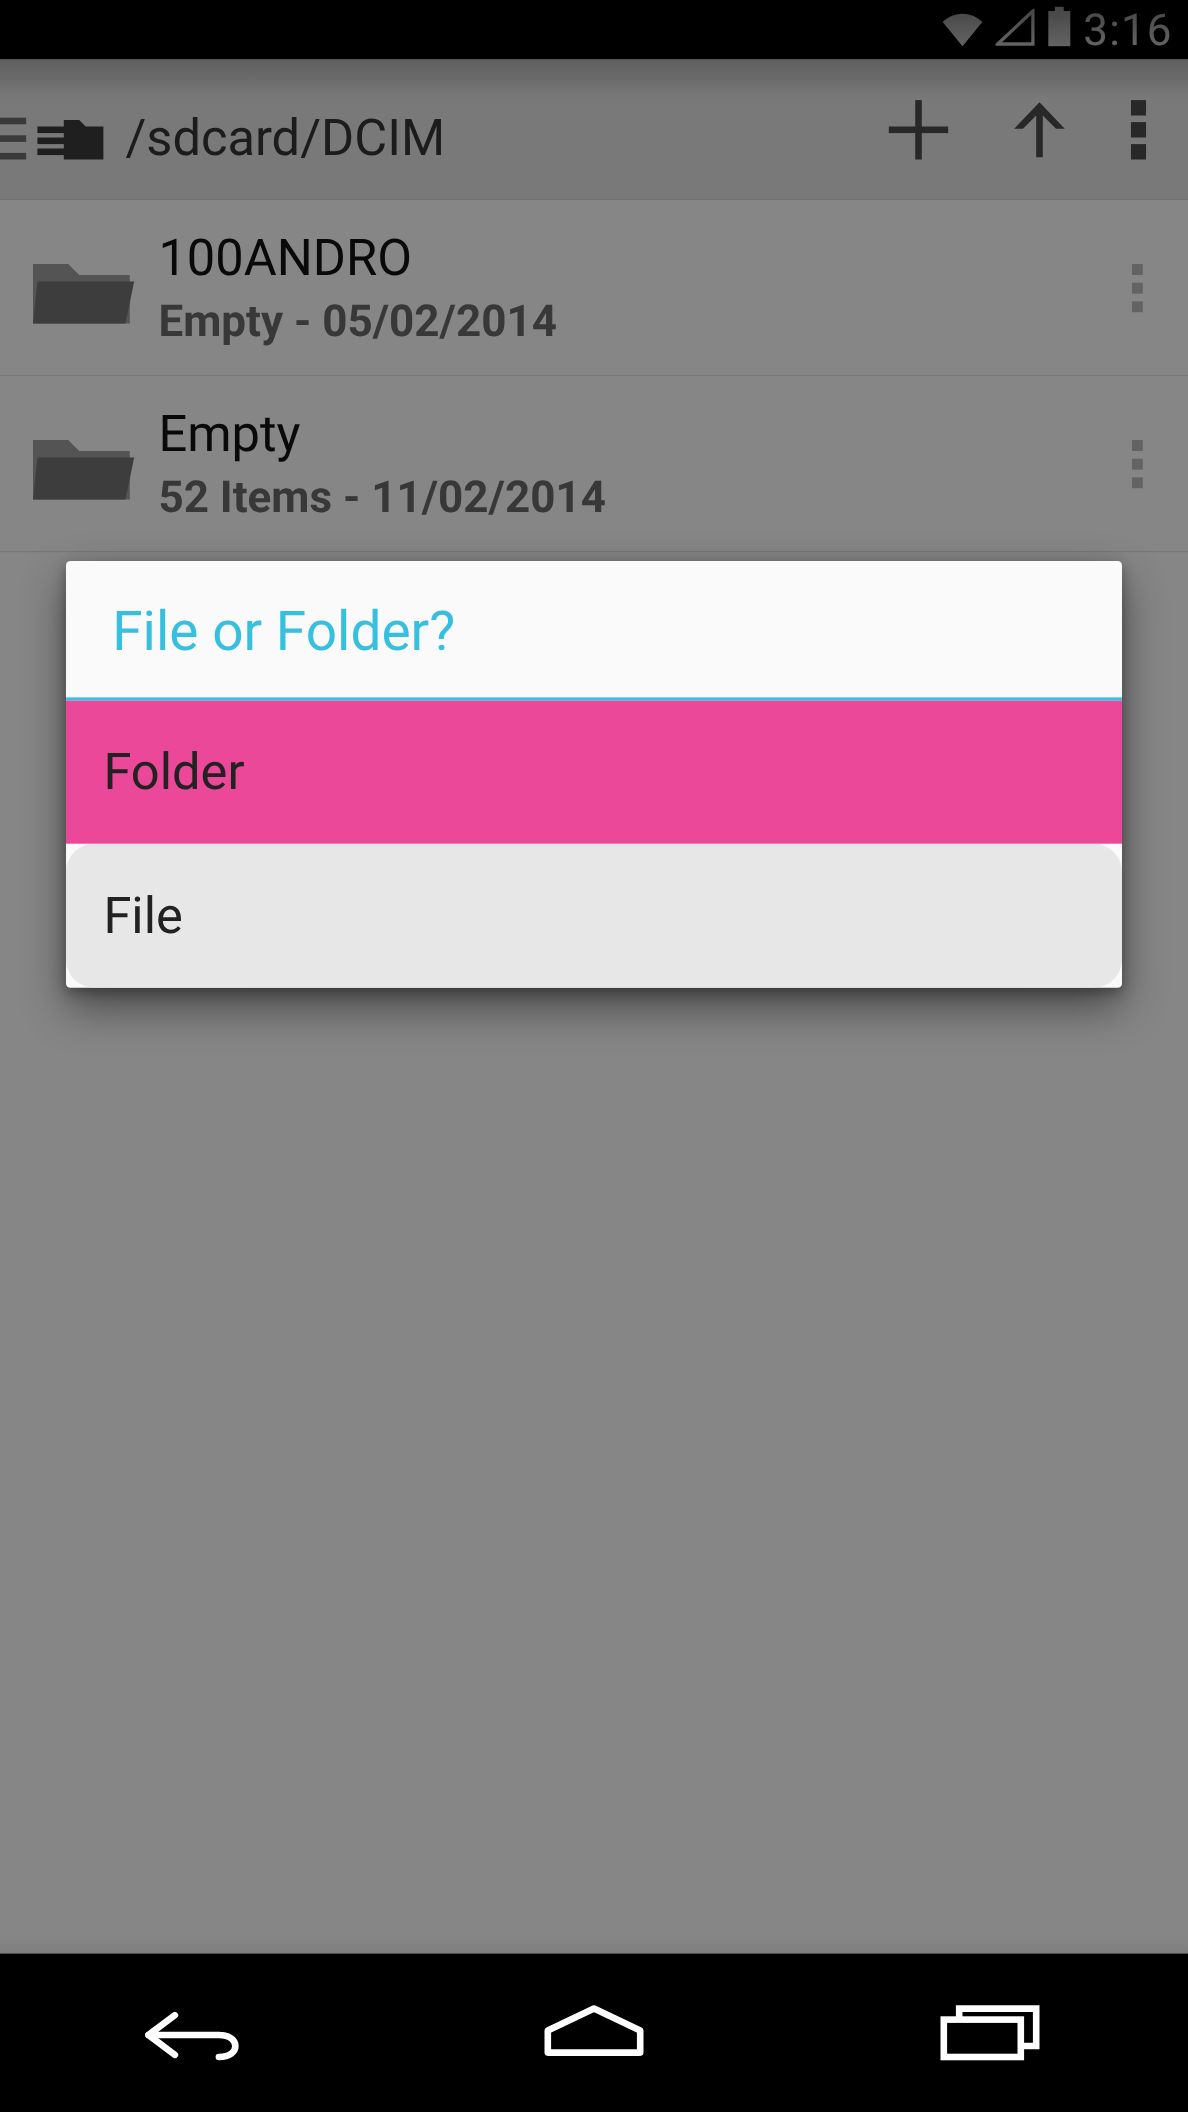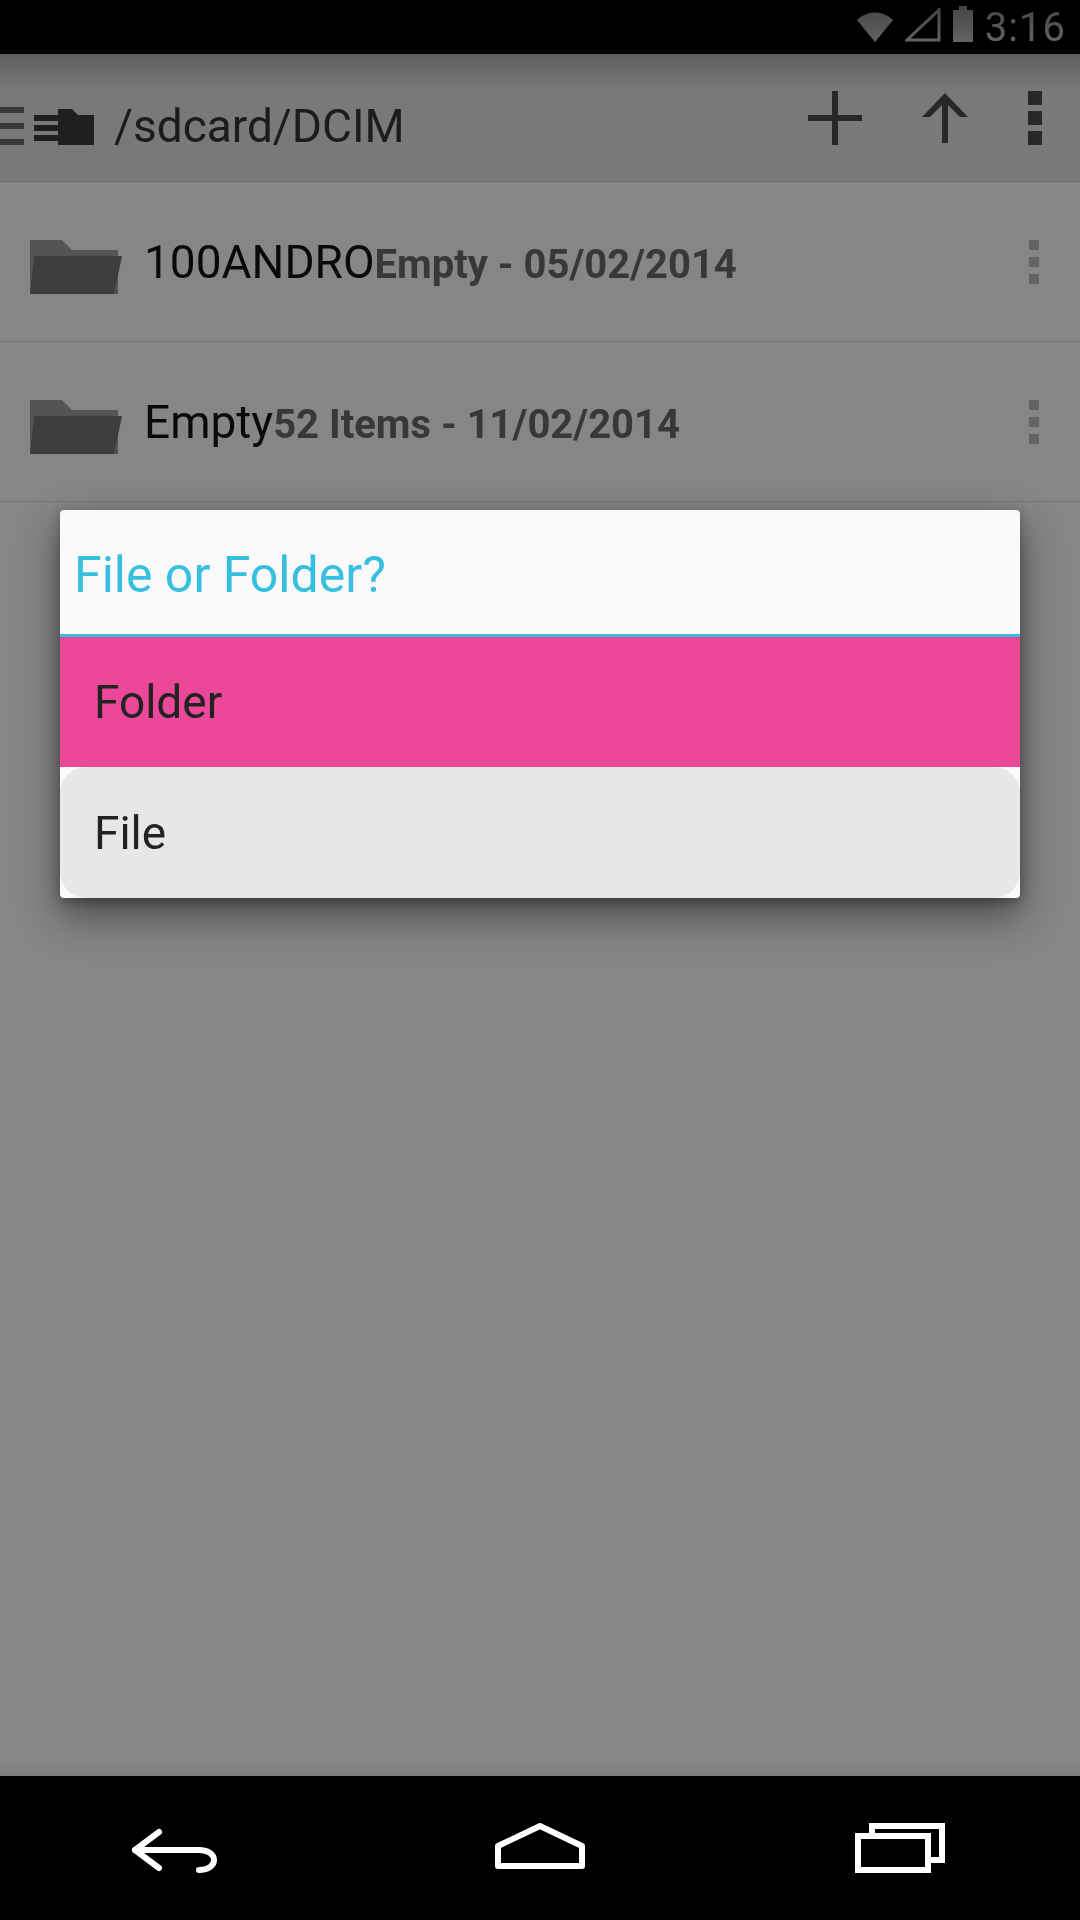--- a/index.html
+++ b/index.html
@@ -37,21 +37,21 @@
   .file-list { background: #f4f4f4; }
   .file-row {
     display: flex;
     align-items: center;
     height: 160px;
     padding: 0 16px 0 24px;
     border-bottom: 1px solid #d5d5d5;
     background: #f4f4f4;
   }
   .file-icon { width: 120px; display:flex; align-items:center; justify-content:flex-start; }
-  .file-texts { flex: 1; display:flex; justify-content:flex-start; }
+  .file-texts { flex: 1; display:flex; flex-direction:column; justify-content:center; }
   .file-name { font-size: 46px; color: #111; }
   .file-meta { font-size: 40px; color: #666; margin-top: 6px; font-weight: bold; }
   .row-overflow { width: 60px; display:flex; align-items:center; justify-content:center; }
 
   
   .scrim {
     position: absolute;
     inset: 0;
     background: rgba(0,0,0,0.45);
   }
@@ -73,21 +73,21 @@
     left: 60px; right: 60px;
     top: 510px;
     background: #fafafa;
     border-radius: 4px;
     box-shadow: 0 18px 40px rgba(0,0,0,0.45), 0 4px 12px rgba(0,0,0,0.3);
     overflow: hidden;
   }
   .dialog-title {
     font-size: 50px;
     color: #37bfe0;
-    padding: 36px 14px 30px;
+    padding: 36px 42px 30px;
   }
   .dialog-divider {
     height: 3px;
     background: #37bfe0;
   }
   .dialog-option {
     font-size: 46px;
     color: #222;
     padding: 38px 34px;
     background: #ec4899;

